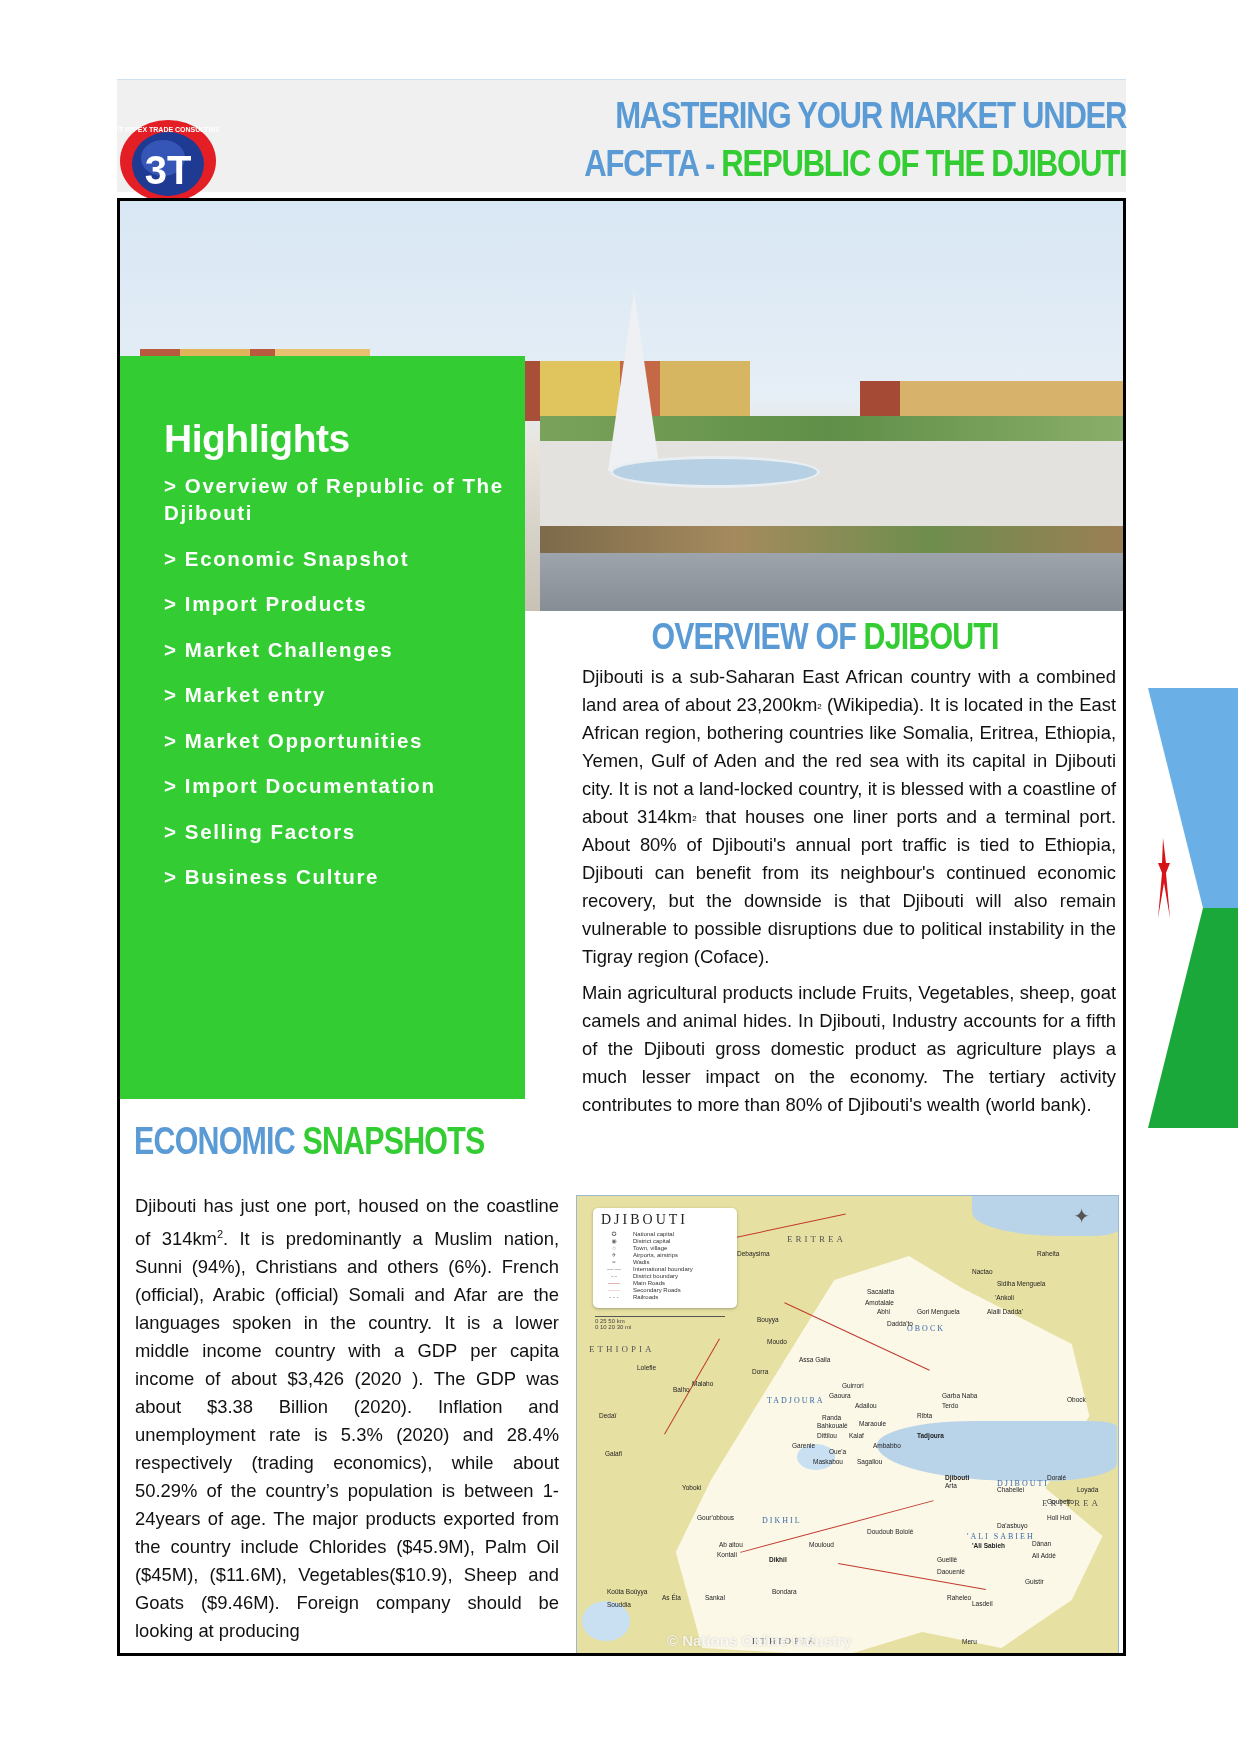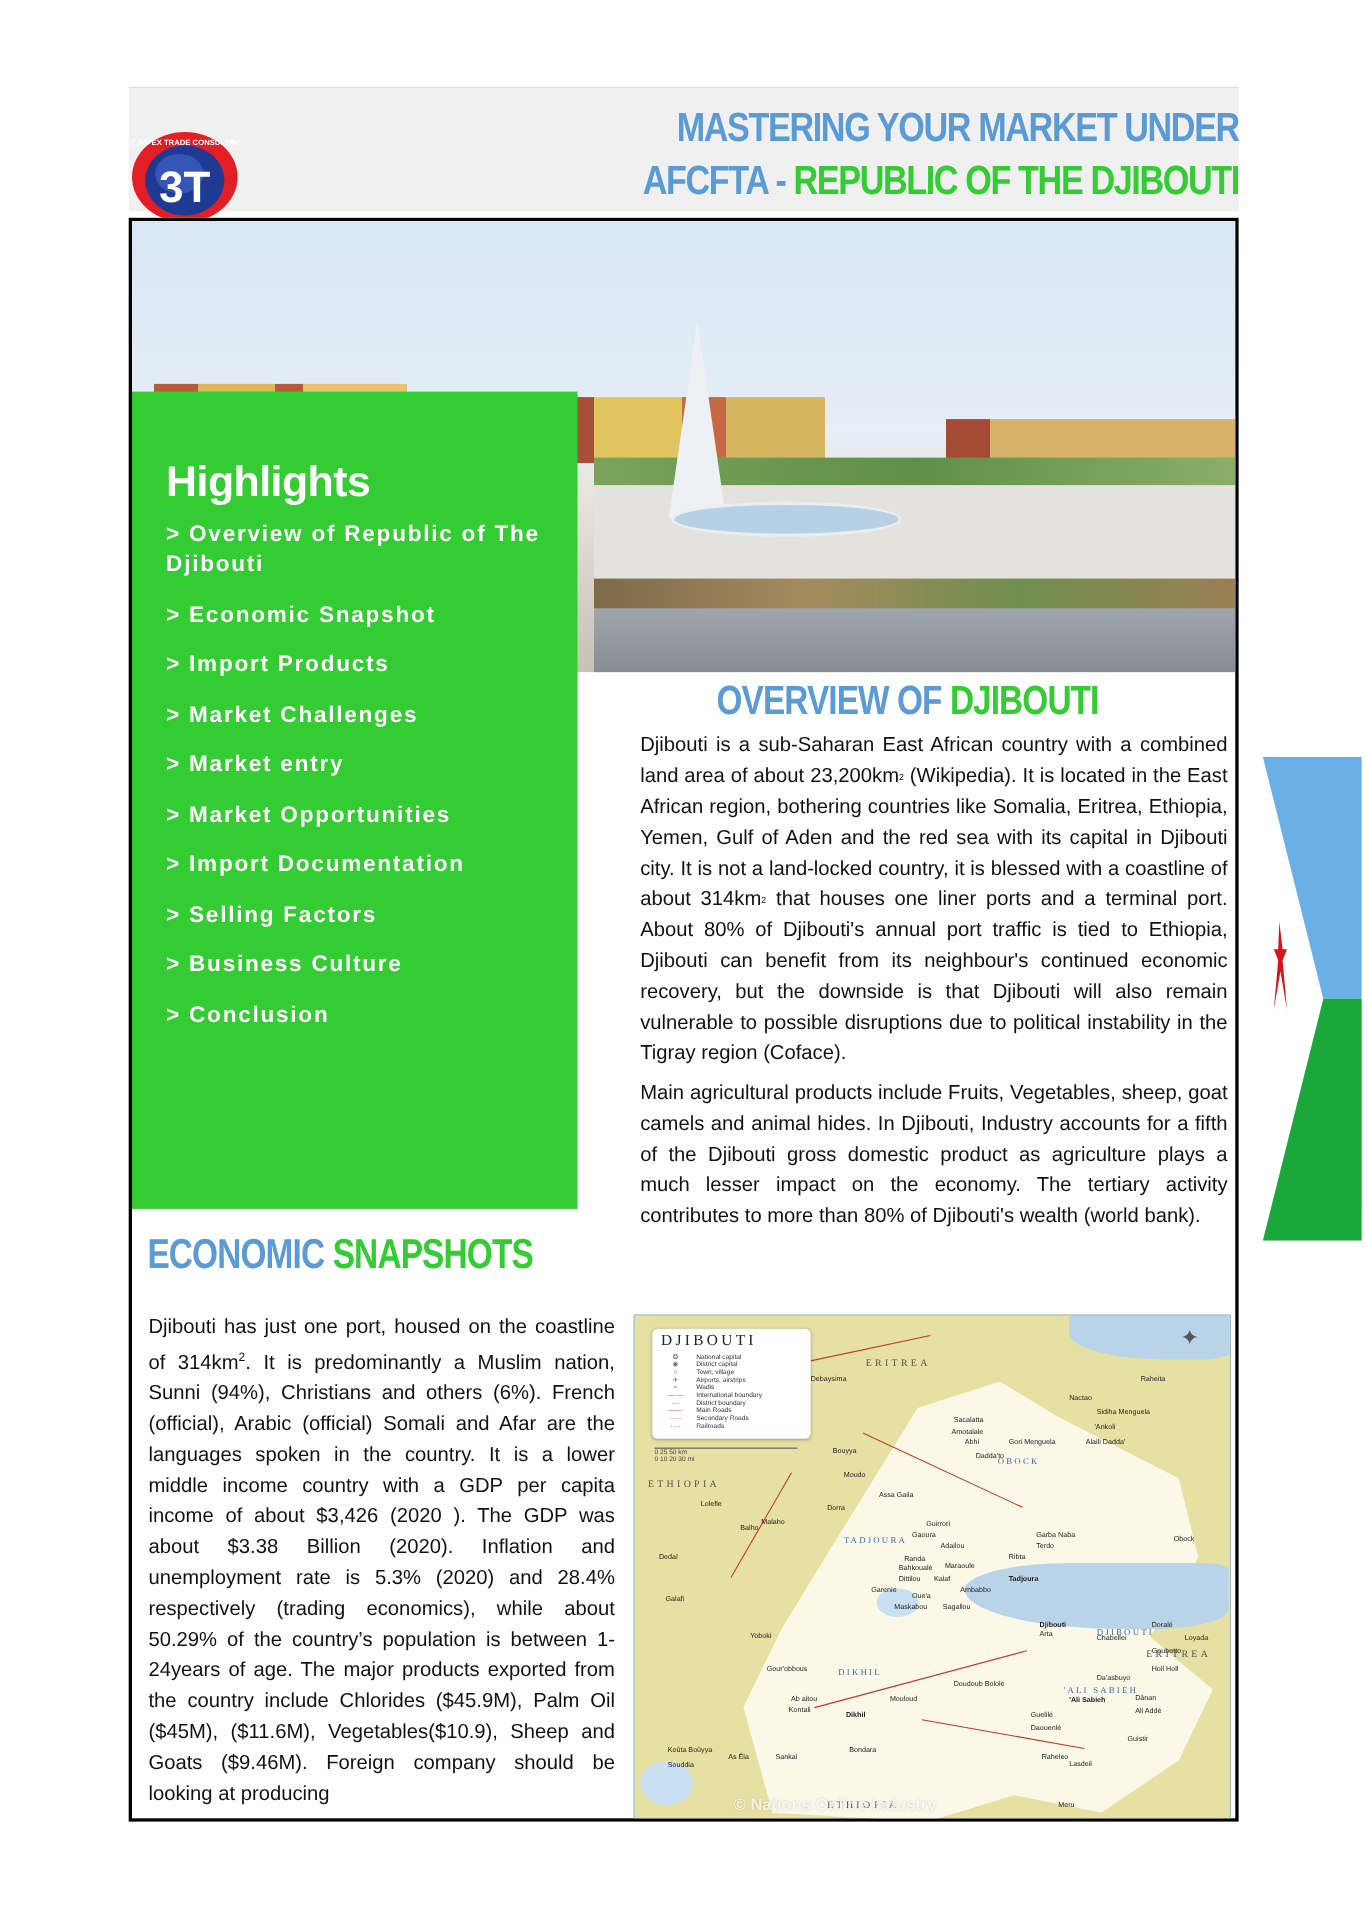--- a/index.html
+++ b/index.html
@@ -68,21 +68,21 @@
     background: linear-gradient(90deg,#7d6a4a,#a58a5e,#6e8e4e,#9b7e55);
   }
   .hero .road {
     position: absolute; left: 420px; top: 352px; width: 583px; height: 58px;
     background: linear-gradient(180deg,#9ea4ac,#878d95);
   }
 
   
   .highlights {
     position: absolute; left: 0; top: 155px; width: 405px; height: 743px;
-    background: #33cc33; color: #fff; padding: 60px 10px 0 31px;
+    background: #33cc33; color: #fff; padding: 60px 10px 0 44px;
   }
   .highlights h2 {
     font-family: "Liberation Sans", sans-serif; font-weight: 700;
     font-size: 39px; line-height: 46px; margin-bottom: 10px; letter-spacing: -0.5px;
   }
   .highlights ul { list-style: none; }
   .highlights li {
     font-weight: 700; font-size: 20.5px; letter-spacing: 1.6px;
     line-height: 27px; margin-bottom: 18.5px;
   }
@@ -206,21 +206,20 @@
     <ul>
       <li>&gt; Overview of Republic of The Djibouti</li>
       <li>&gt; Economic Snapshot</li>
       <li>&gt; Import Products</li>
       <li>&gt; Market Challenges</li>
       <li>&gt; Market entry</li>
       <li>&gt; Market Opportunities</li>
       <li>&gt; Import Documentation</li>
       <li>&gt; Selling Factors</li>
       <li>&gt; Business Culture</li>
-      <li>&gt; Conclusion</li>
     </ul>
   </div>
 
   <div class="ov-title">
     <span class="blue">OVERVIEW OF </span><span class="green">DJIBOUTI</span>
   </div>
 
   <div class="ov-text">
     <p><span>Djibouti is a sub-Saharan East African country with a combined land area of about 23,200km</span><sup class="small">2</sup><span> (Wikipedia). It is located in the East African region, bothering countries like Somalia, Eritrea, Ethiopia, Yemen, Gulf of Aden and the red sea with its capital in Djibouti city. It is not a land-locked country, it is blessed with a coastline of about 314km</span><sup class="small">2</sup><span> that houses one liner ports and a terminal port. About 80% of Djibouti's annual port traffic is tied to Ethiopia, Djibouti can benefit from its neighbour's continued economic recovery, but the downside is that Djibouti will also remain vulnerable to possible disruptions due to political instability in the Tigray region (Coface).</span></p>
     <p>Main agricultural products include Fruits, Vegetables, sheep, goat camels and animal hides. In Djibouti, Industry accounts for a fifth of the Djibouti gross domestic product as agriculture plays a much lesser impact on the economy. The tertiary activity contributes to more than 80% of Djibouti's wealth (world bank).</p>

